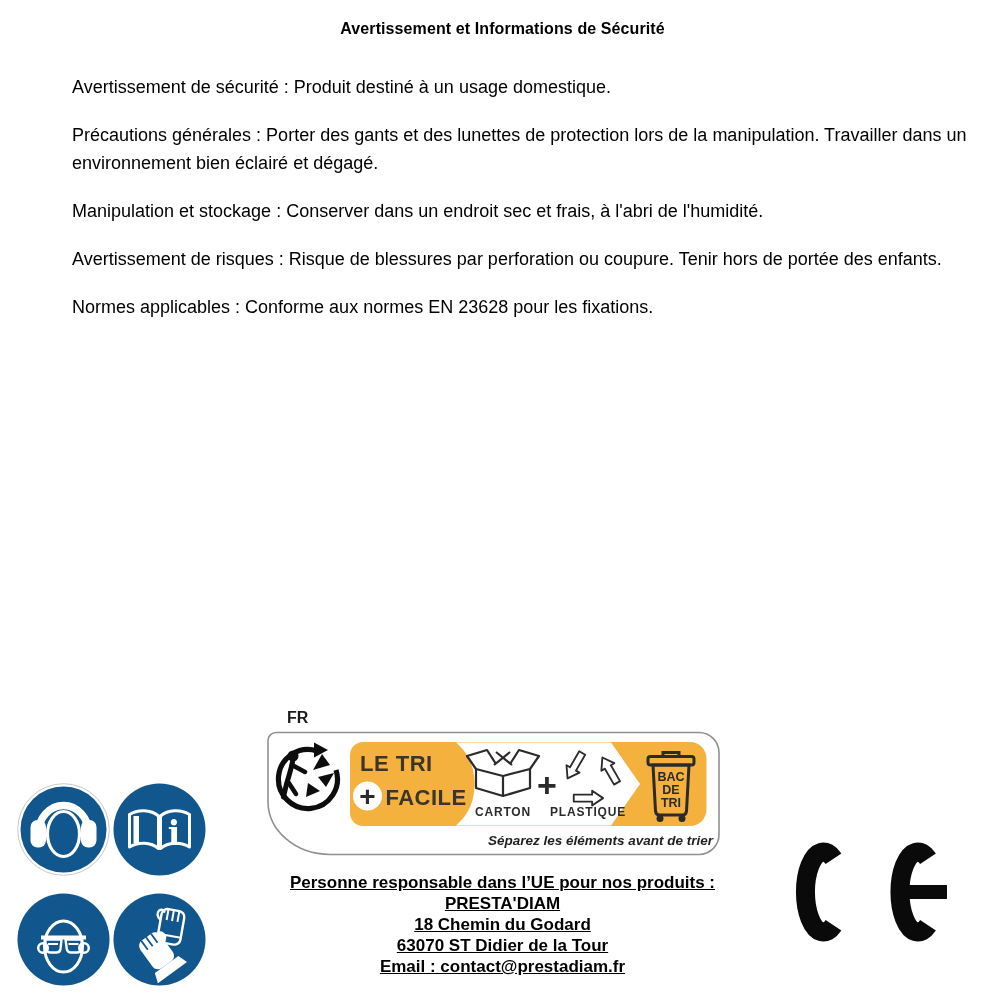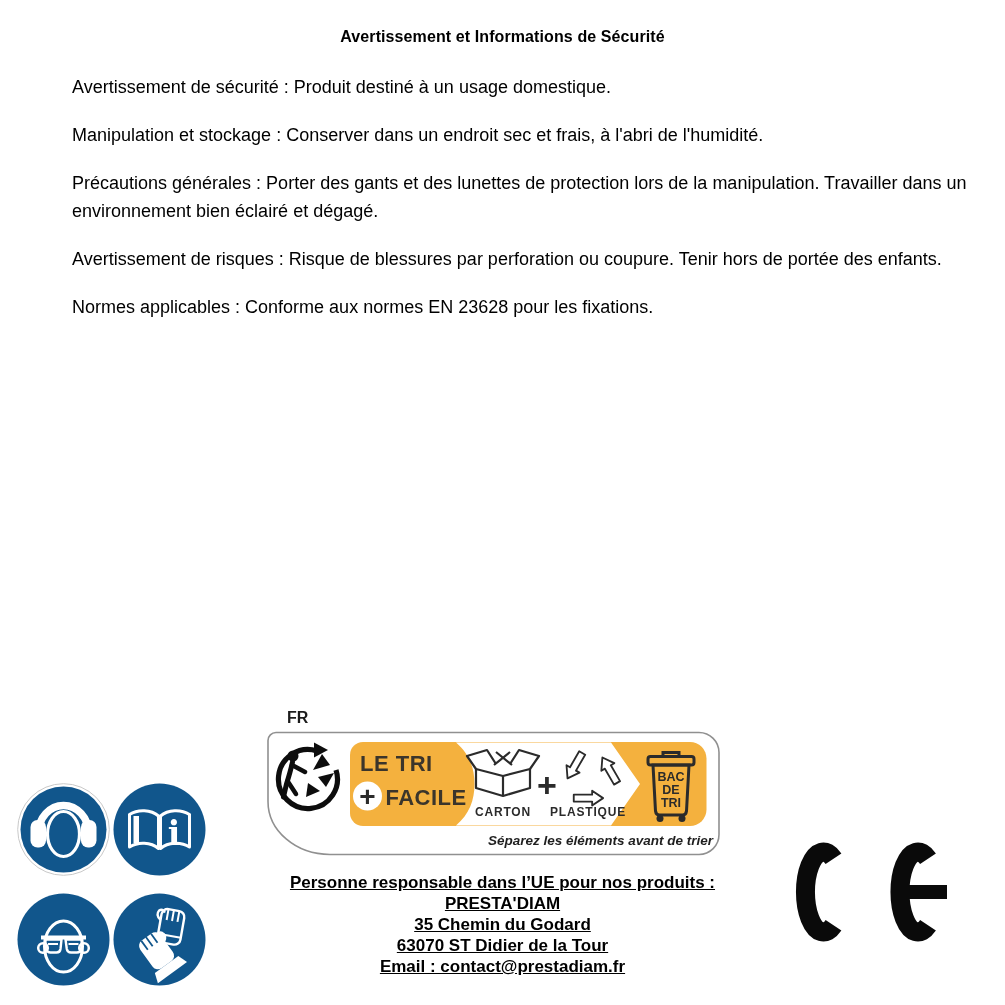--- a/index.html
+++ b/index.html
@@ -6,21 +6,21 @@
     --picto-blue:#11568C;
     --tri-yellow:#F4B13E;
     --tri-text:#3B352B;
   }
   html,body{margin:0;padding:0;background:#fff;}
   .page{
     position:relative;width:1005px;height:1005px;background:#ffffff;overflow:hidden;
     font-family:"Liberation Sans", sans-serif;color:#000;
   }
   .title{
-    position:absolute;top:28px;left:0;width:100%;text-align:center;
+    position:absolute;top:20px;left:0;width:100%;text-align:center;
     font-size:16px;font-weight:bold;letter-spacing:.1px;
   }
   .body-text{
     position:absolute;top:73px;left:72px;width:912px;
     font-size:18px;line-height:28px;
   }
   .body-text p{margin:0 0 20px 0;}
   .pictos{
     position:absolute;left:17px;top:783px;
     display:grid;grid-template-columns:93px 93px;grid-auto-rows:93px;gap:17px 3px;
@@ -46,22 +46,22 @@
 </style>
 </head>
 <body>
 
 <div class="page">
 
   <div class="title">Avertissement et Informations de Sécurité</div>
 
   <div class="body-text">
     <p>Avertissement de sécurité : Produit destiné à un usage domestique.</p>
+    <p>Précautions générales : Porter des gants et des lunettes de protection lors de la manipulation. Travailler dans un environnement bien éclairé et dégagé.</p>
     <p>Manipulation et stockage : Conserver dans un endroit sec et frais, à l'abri de l'humidité.</p>
-    <p>Précautions générales : Porter des gants et des lunettes de protection lors de la manipulation. Travailler dans un environnement bien éclairé et dégagé.</p>
     <p>Avertissement de risques : Risque de blessures par perforation ou coupure. Tenir hors de portée des enfants.</p>
     <p>Normes applicables : Conforme aux normes EN 23628 pour les fixations.</p>
   </div>
 
   <div class="pictos">
 
     <svg width="93" height="93" viewBox="0 0 93 93">
       <circle cx="46.5" cy="46.5" r="45.8" fill="#fff" stroke="#c9c9c9" stroke-width="1"></circle>
       <circle cx="46.5" cy="46.5" r="43" class="fill-blue"></circle>
       <ellipse cx="46.5" cy="51" rx="16" ry="22.5" fill="none" stroke="#fff" stroke-width="3.2"></ellipse>
@@ -159,21 +159,21 @@
       <text x="0" y="38" text-anchor="middle" class="bin-label">DE</text>
       <text x="0" y="51" text-anchor="middle" class="bin-label">TRI</text>
     </g>
 
     <text x="447" y="113.5" text-anchor="end" class="instruction">Séparez les éléments avant de trier</text>
   </svg>
 
   <div class="contact">
     <div>Personne responsable dans l’UE pour nos produits :</div>
     <div>PRESTA'DIAM</div>
-    <div>35 Chemin du Godard</div>
+    <div>18 Chemin du Godard</div>
     <div>63070 ST Didier de la Tour</div>
     <div>Email : contact@prestadiam.fr</div>
   </div>
 
   <div class="ce">
     <span class="sr-only">CE</span>
     <svg width="160" height="100" viewBox="0 0 160 100">
       <path d="M38.5 16.8 A18 40 0 1 0 38.5 83.2" fill="none" stroke="#0a0a0a" stroke-width="19"></path>
       <path d="M133 16.8 A18 40 0 1 0 133 83.2" fill="none" stroke="#0a0a0a" stroke-width="19"></path>
       <rect x="108" y="43" width="44" height="14" fill="#0a0a0a"></rect>

